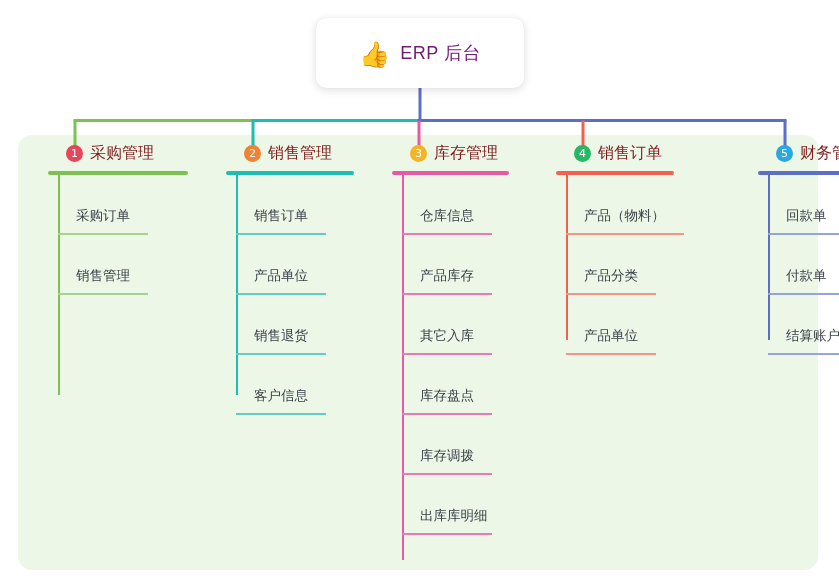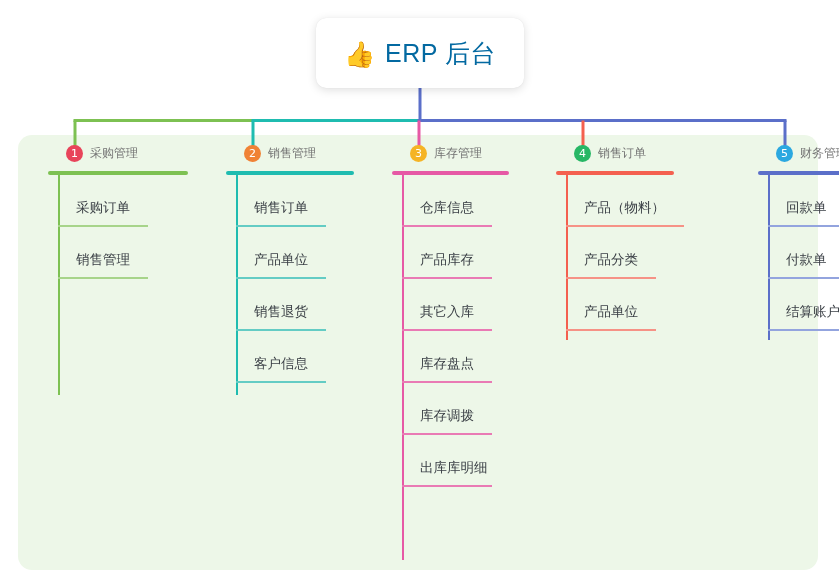--- a/index.html
+++ b/index.html
@@ -32,22 +32,22 @@
     gap: 10px;
     box-sizing: border-box;
     z-index: 6;
   }
   #root-icon {
     font-size: 25px;
     line-height: 1;
     transform: translateY(1px);
   }
   #root-title {
-    font-size: 25px;
-    color: #0369a1;
+    font-size: 18px;
+    color: #701a75;
     letter-spacing: 0.5px;
     white-space: nowrap;
   }
 
   
   #connectors {
     position: absolute;
     left: 0;
     top: 0;
     width: 839px;
@@ -96,22 +96,22 @@
     height: 17px;
     border-radius: 50%;
     color: #ffffff;
     font-size: 11px;
     line-height: 17px;
     text-align: center;
     flex: 0 0 auto;
     font-family: "DejaVu Sans", sans-serif;
   }
   .col-title {
-    font-size: 12px;
-    color: #737373;
+    font-size: 16px;
+    color: #7f1d1d;
     white-space: nowrap;
   }
   .col-rule {
     position: absolute;
     left: 4px;
     top: 36px;
     height: 4px;
     border-radius: 2px;
   }
 
@@ -120,21 +120,21 @@
     margin-top: 4px;
   }
   .spine {
     position: absolute;
     left: 14px;
     top: 0;
     width: 2px;
   }
   .item {
     position: relative;
-    height: 52px;
+    height: 60px;
     box-sizing: border-box;
   }
   .item-label {
     position: absolute;
     left: 32px;
     bottom: 10px;
     font-size: 13.5px;
     color: #3a3f45;
     white-space: nowrap;
   }

